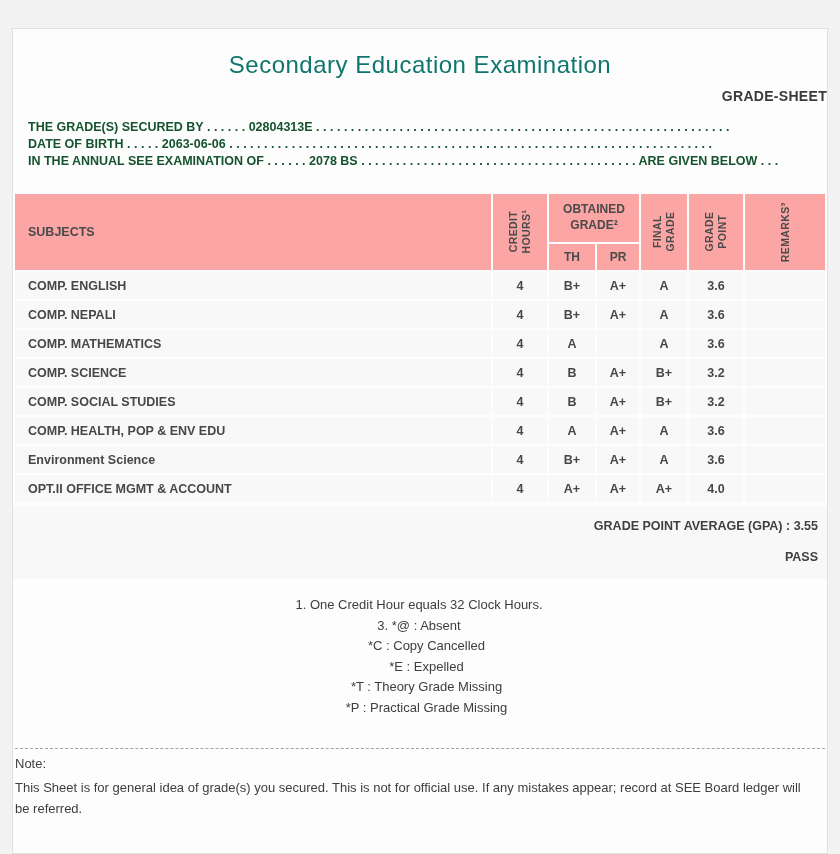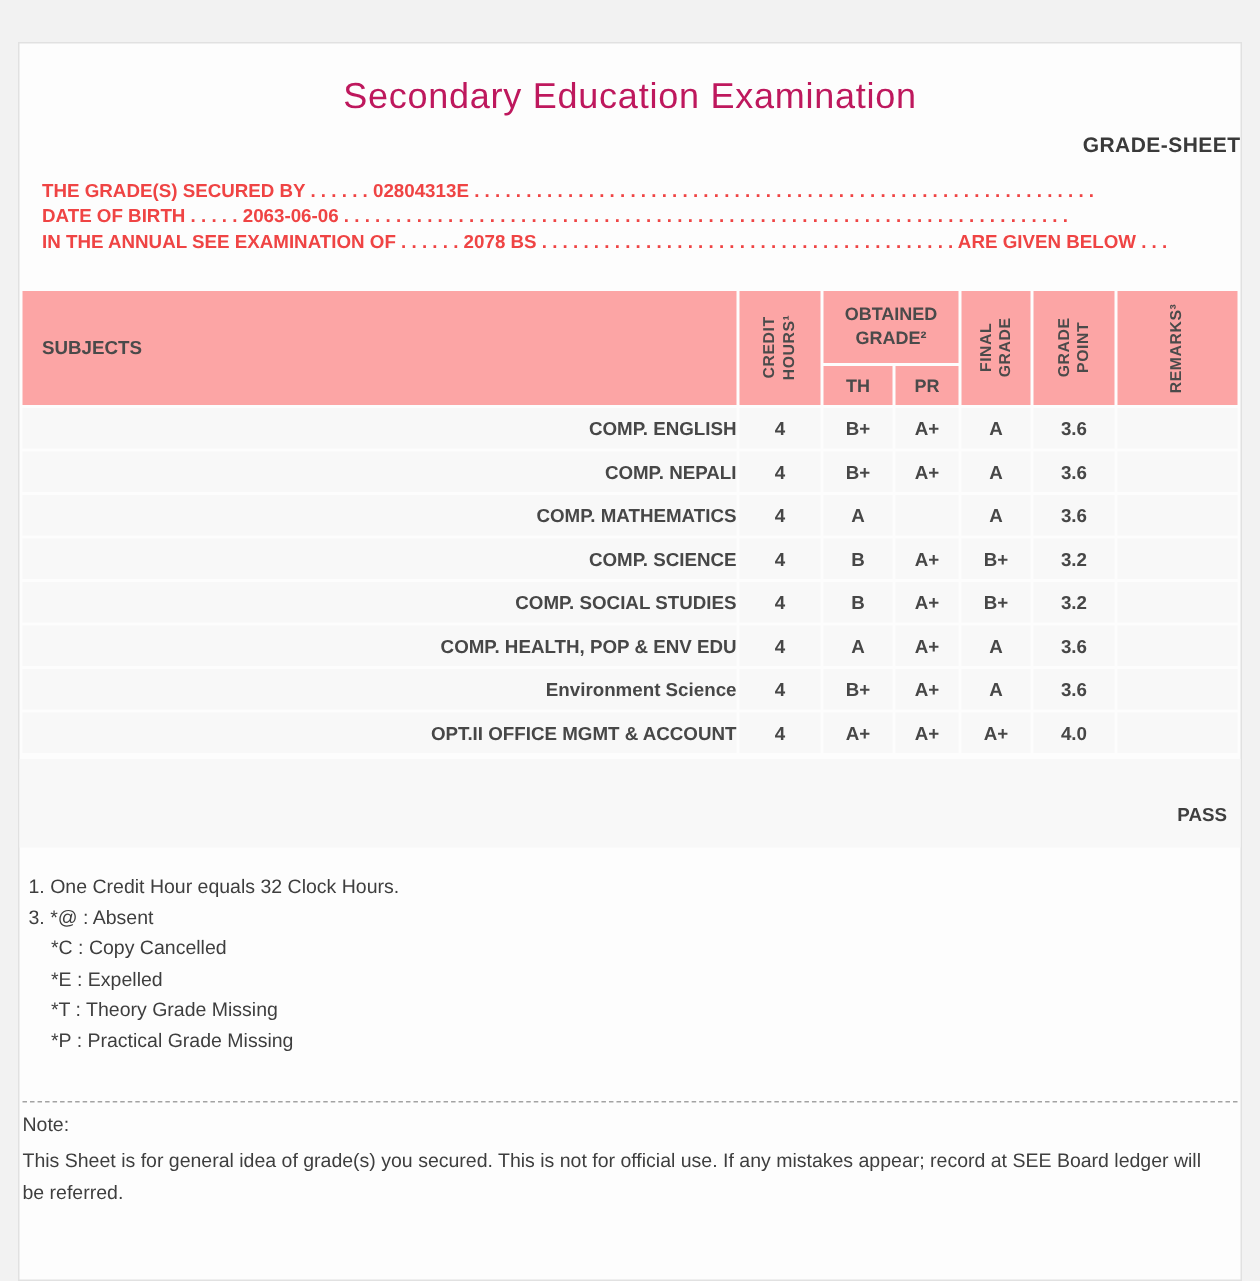--- a/index.html
+++ b/index.html
@@ -16,36 +16,36 @@
     min-height: 826px;
     background: #fdfdfd;
     border: 1px solid #e1e1e1;
   }
   .title {
     margin-top: 22px;
     text-align: center;
     font-size: 24px;
     font-weight: 400;
     letter-spacing: 0.5px;
-    color: #be185d;
+    color: #0f766e;
   }
   .subtitle {
     margin-top: 9px;
     text-align: right;
     font-size: 14px;
     font-weight: 700;
     letter-spacing: 0.3px;
     color: #3a3a3a;
   }
   .info-block { margin: 16px 15px 0 15px; }
   .info-line {
     margin-top: 3px;
     font-size: 12.5px;
     font-weight: 700;
-    color: #ef4444;
+    color: #14532d;
     white-space: nowrap;
     overflow: hidden;
   }
   .info-line span { white-space: pre; }
 
   table.grades {
     margin-top: 24px;
     width: 100%;
     border-collapse: separate;
     border-spacing: 2px;
@@ -84,35 +84,35 @@
   th.obtained-head { font-size: 12px; line-height: 1.3; text-align: center; vertical-align: middle; }
   th.subhead { font-size: 12px; text-align: center; }
   tbody td {
     height: 27px;
     font-size: 12.5px;
     font-weight: 700;
     color: #474747;
     text-align: center;
     vertical-align: middle;
   }
-  tbody td.subject-cell { text-align: right; padding-left: 13px; }
+  tbody td.subject-cell { text-align: left; padding-left: 13px; }
 
   .summary {
     margin-top: 2px;
     background: #f8f8f8;
     padding: 13px 9px 15px 9px;
     text-align: right;
     font-size: 12.5px;
     font-weight: 700;
     color: #3f3f3f;
   }
   .summary .result-line { margin-top: 17px; }
 
   .footnotes { margin: 16px 8px 0 6px; font-size: 13px; color: #3e3e3e; }
-  .footnote { line-height: 20.5px; }
+  .footnote { line-height: 20.5px; text-align: center; }
   .footnote.sub { margin-left: 15px; }
 
   .footer-note { margin: 30px 2px 0 2px; }
   .dashed-divider { border-top: 1px dashed #a3a3a3; height: 0; }
   .note-label { margin-top: 7px; font-size: 13px; color: #3e3e3e; }
   .note-text { margin-top: 6px; font-size: 13px; line-height: 21px; color: #3e3e3e; width: 800px; }
 </style>
 </head>
 <body>
 
@@ -239,20 +239,21 @@
         <td>A+</td>
         <td>A+</td>
         <td>A+</td>
         <td>4.0</td>
         <td></td>
       </tr>
     </tbody>
   </table>
 
   <div class="summary">
+    <div class="gpa-line"><span>GRADE POINT AVERAGE (GPA) :</span> <span>3.55</span></div>
     <div class="result-line">PASS</div>
   </div>
 
   <div class="footnotes">
     <div class="footnote">1. One Credit Hour equals 32 Clock Hours.</div>
     <div class="footnote">3. *@ : Absent</div>
     <div class="footnote sub">*C : Copy Cancelled</div>
     <div class="footnote sub">*E : Expelled</div>
     <div class="footnote sub">*T : Theory Grade Missing</div>
     <div class="footnote sub">*P : Practical Grade Missing</div>

